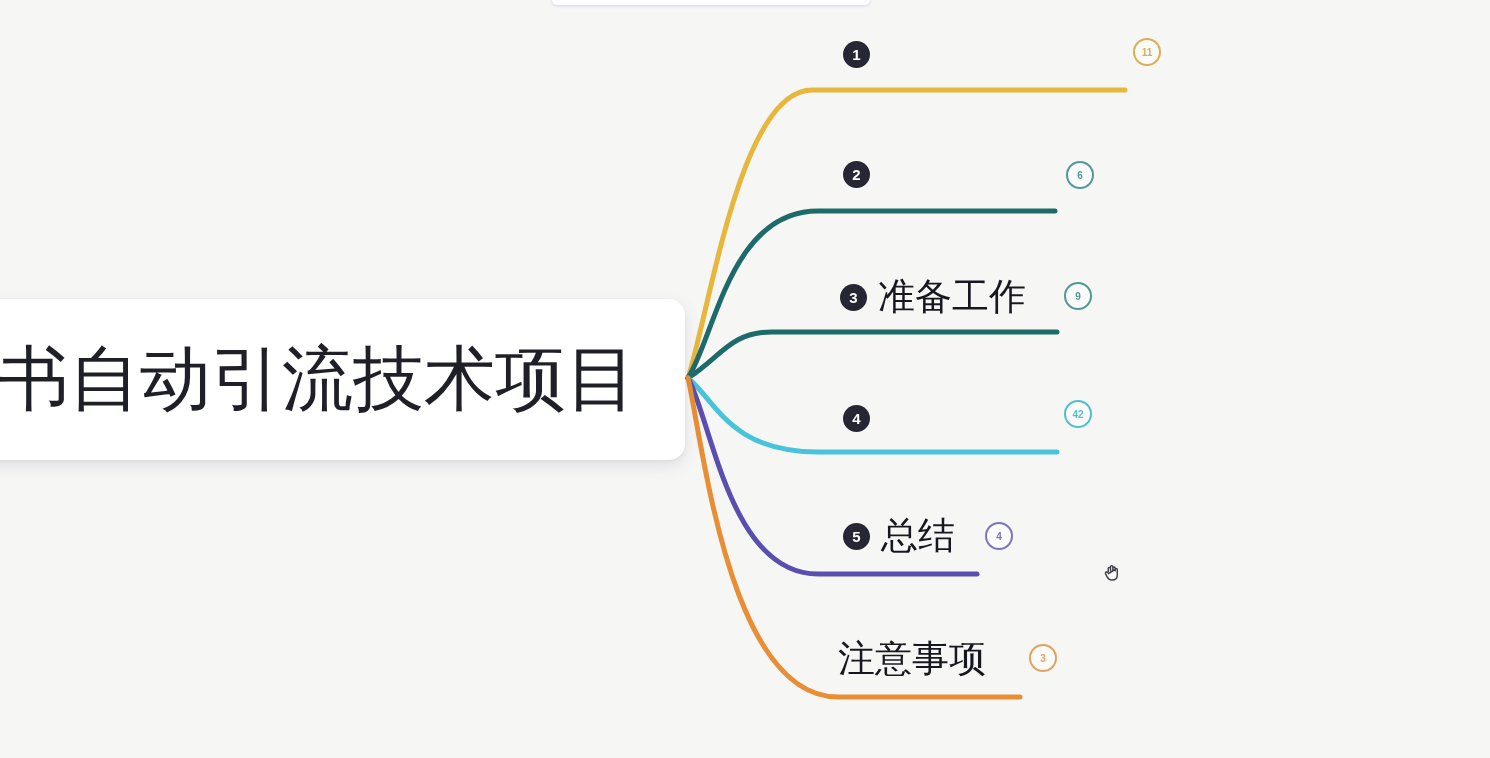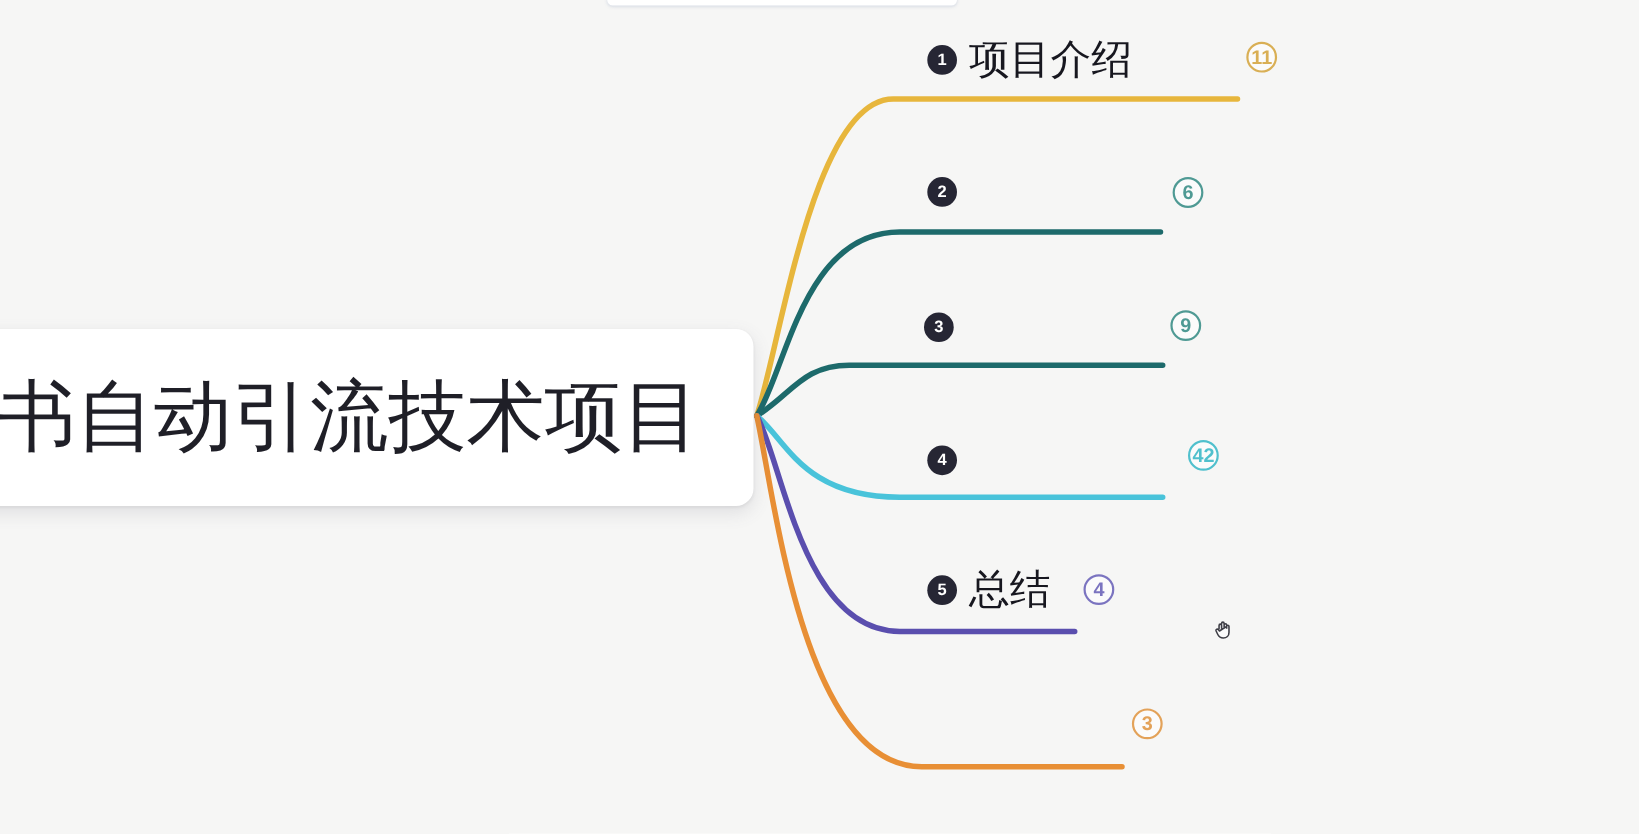--- a/index.html
+++ b/index.html
@@ -85,30 +85,30 @@
   }
   .badge {
     position: absolute;
     width: 28px;
     height: 28px;
     box-sizing: border-box;
     border-radius: 50%;
     border: 2px solid var(--c, #999);
     color: var(--c, #999);
     background: rgba(255, 255, 255, 0.55);
-    font-size: 18px;
+    font-size: 10px;
     font-weight: 600;
     display: flex;
     align-items: center;
     justify-content: center;
   }
   #badge-1 { left: 1133px; top: 38px; }
   #badge-2 { left: 1066px; top: 161px; }
   #badge-3 { left: 1064px; top: 282px; }
-  #badge-4 { left: 1064px; top: 400px; margin-left: 16px; }
+  #badge-4 { left: 1064px; top: 400px; }
   #badge-5 { left: 985px;  top: 522px; }
   #badge-6 { left: 1029px; top: 644px; }
   #branch-1 { left: 843px; top: 30px; }
   #branch-2 { left: 843px; top: 150px; }
   #branch-3 { left: 840px; top: 273px; }
   #branch-4 { left: 843px; top: 394px; }
   #branch-5 { left: 843px; top: 512px; }
   #branch-6 { left: 838px; top: 635px; }
   .cursor {
     position: absolute;
@@ -133,34 +133,37 @@
   </svg>
 
   <div class="top-partial-node"></div>
 
   <div class="central-node">
     <span class="central-title">书自动引流技术项目</span>
   </div>
 
   <div class="branch" id="branch-1">
     <span class="marker">1</span>
-    <span class="branch-label">项目介绍</span>
   </div>
   <div class="branch" id="branch-2">
     <span class="marker">2</span>
   </div>
   <div class="branch" id="branch-3">
     <span class="marker">3</span>
+    <span class="branch-label">准备工作</span>
   </div>
   <div class="branch" id="branch-4">
     <span class="marker">4</span>
   </div>
   <div class="branch" id="branch-5">
     <span class="marker">5</span>
     <span class="branch-label">总结</span>
+  </div>
+  <div class="branch" id="branch-6">
+    <span class="branch-label">注意事项</span>
   </div>
 
   <div class="badge" id="badge-1" style="--c: #d9af55;">11</div>
   <div class="badge" id="badge-2" style="--c: #4f9a94;">6</div>
   <div class="badge" id="badge-3" style="--c: #4f9a94;">9</div>
   <div class="badge" id="badge-4" style="--c: #50c0cd;">42</div>
   <div class="badge" id="badge-5" style="--c: #7b74c0;">4</div>
   <div class="badge" id="badge-6" style="--c: #e3a259;">3</div>
 
   <svg class="cursor" viewBox="0 0 24 24">

